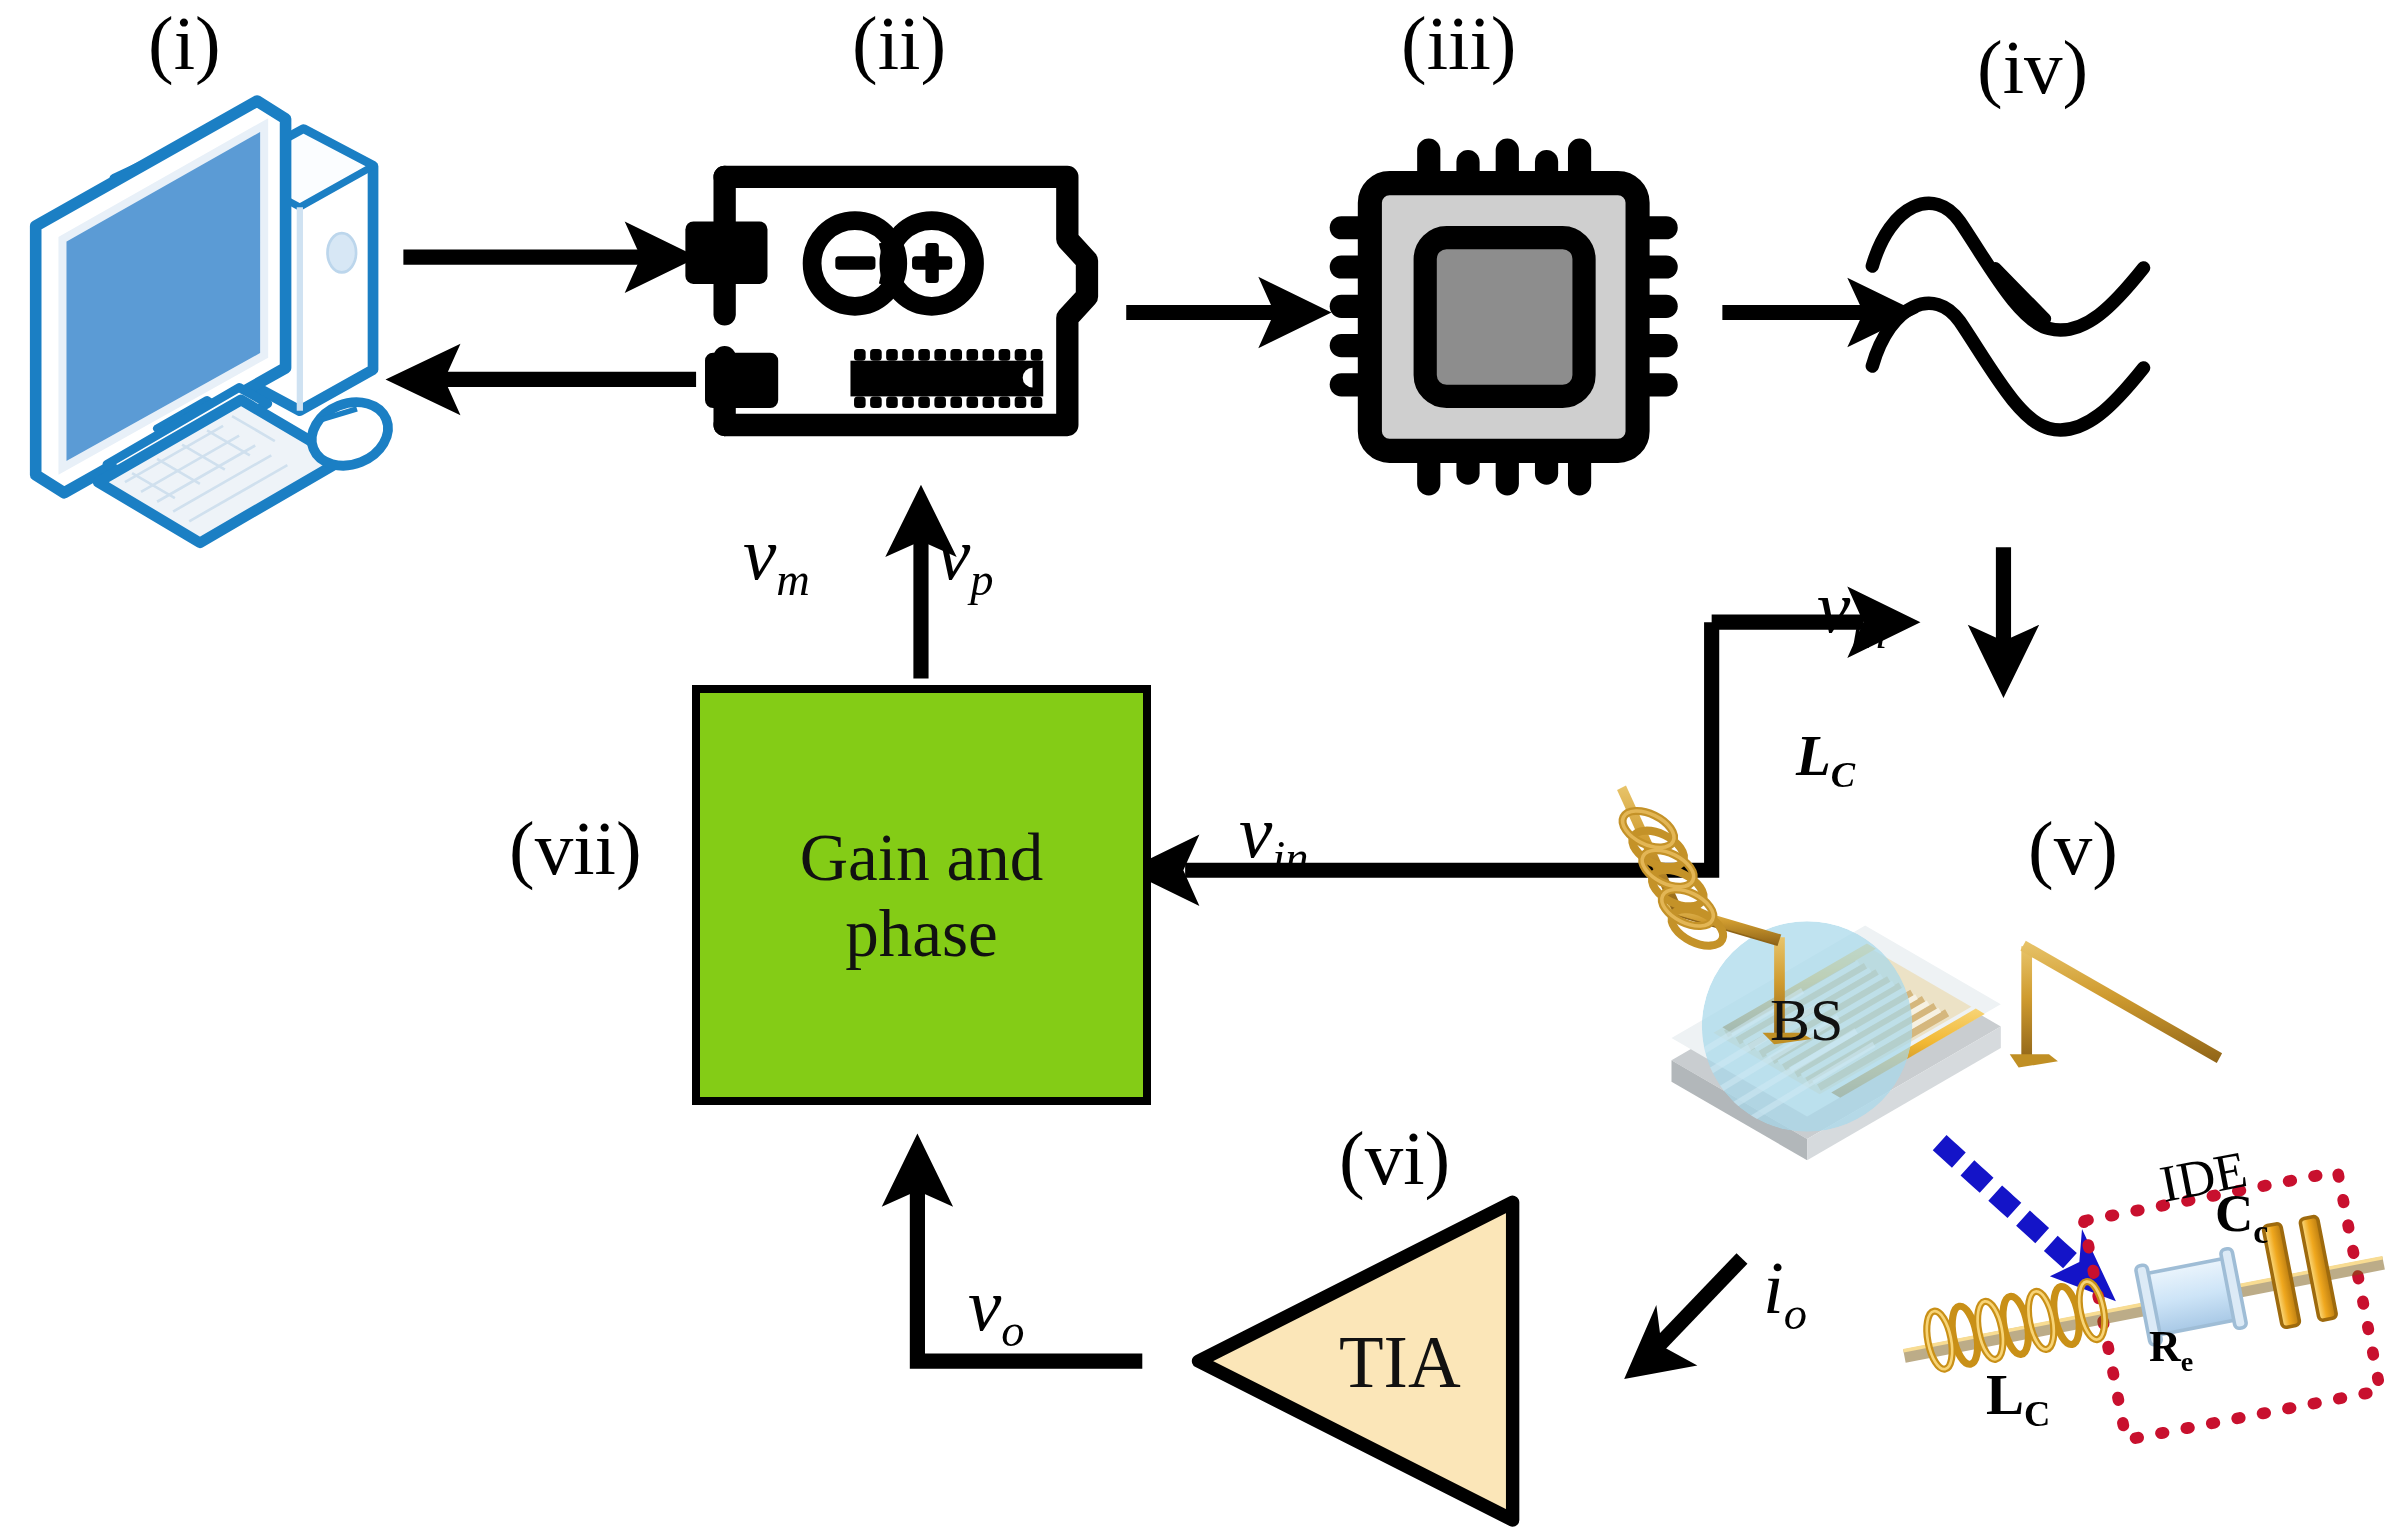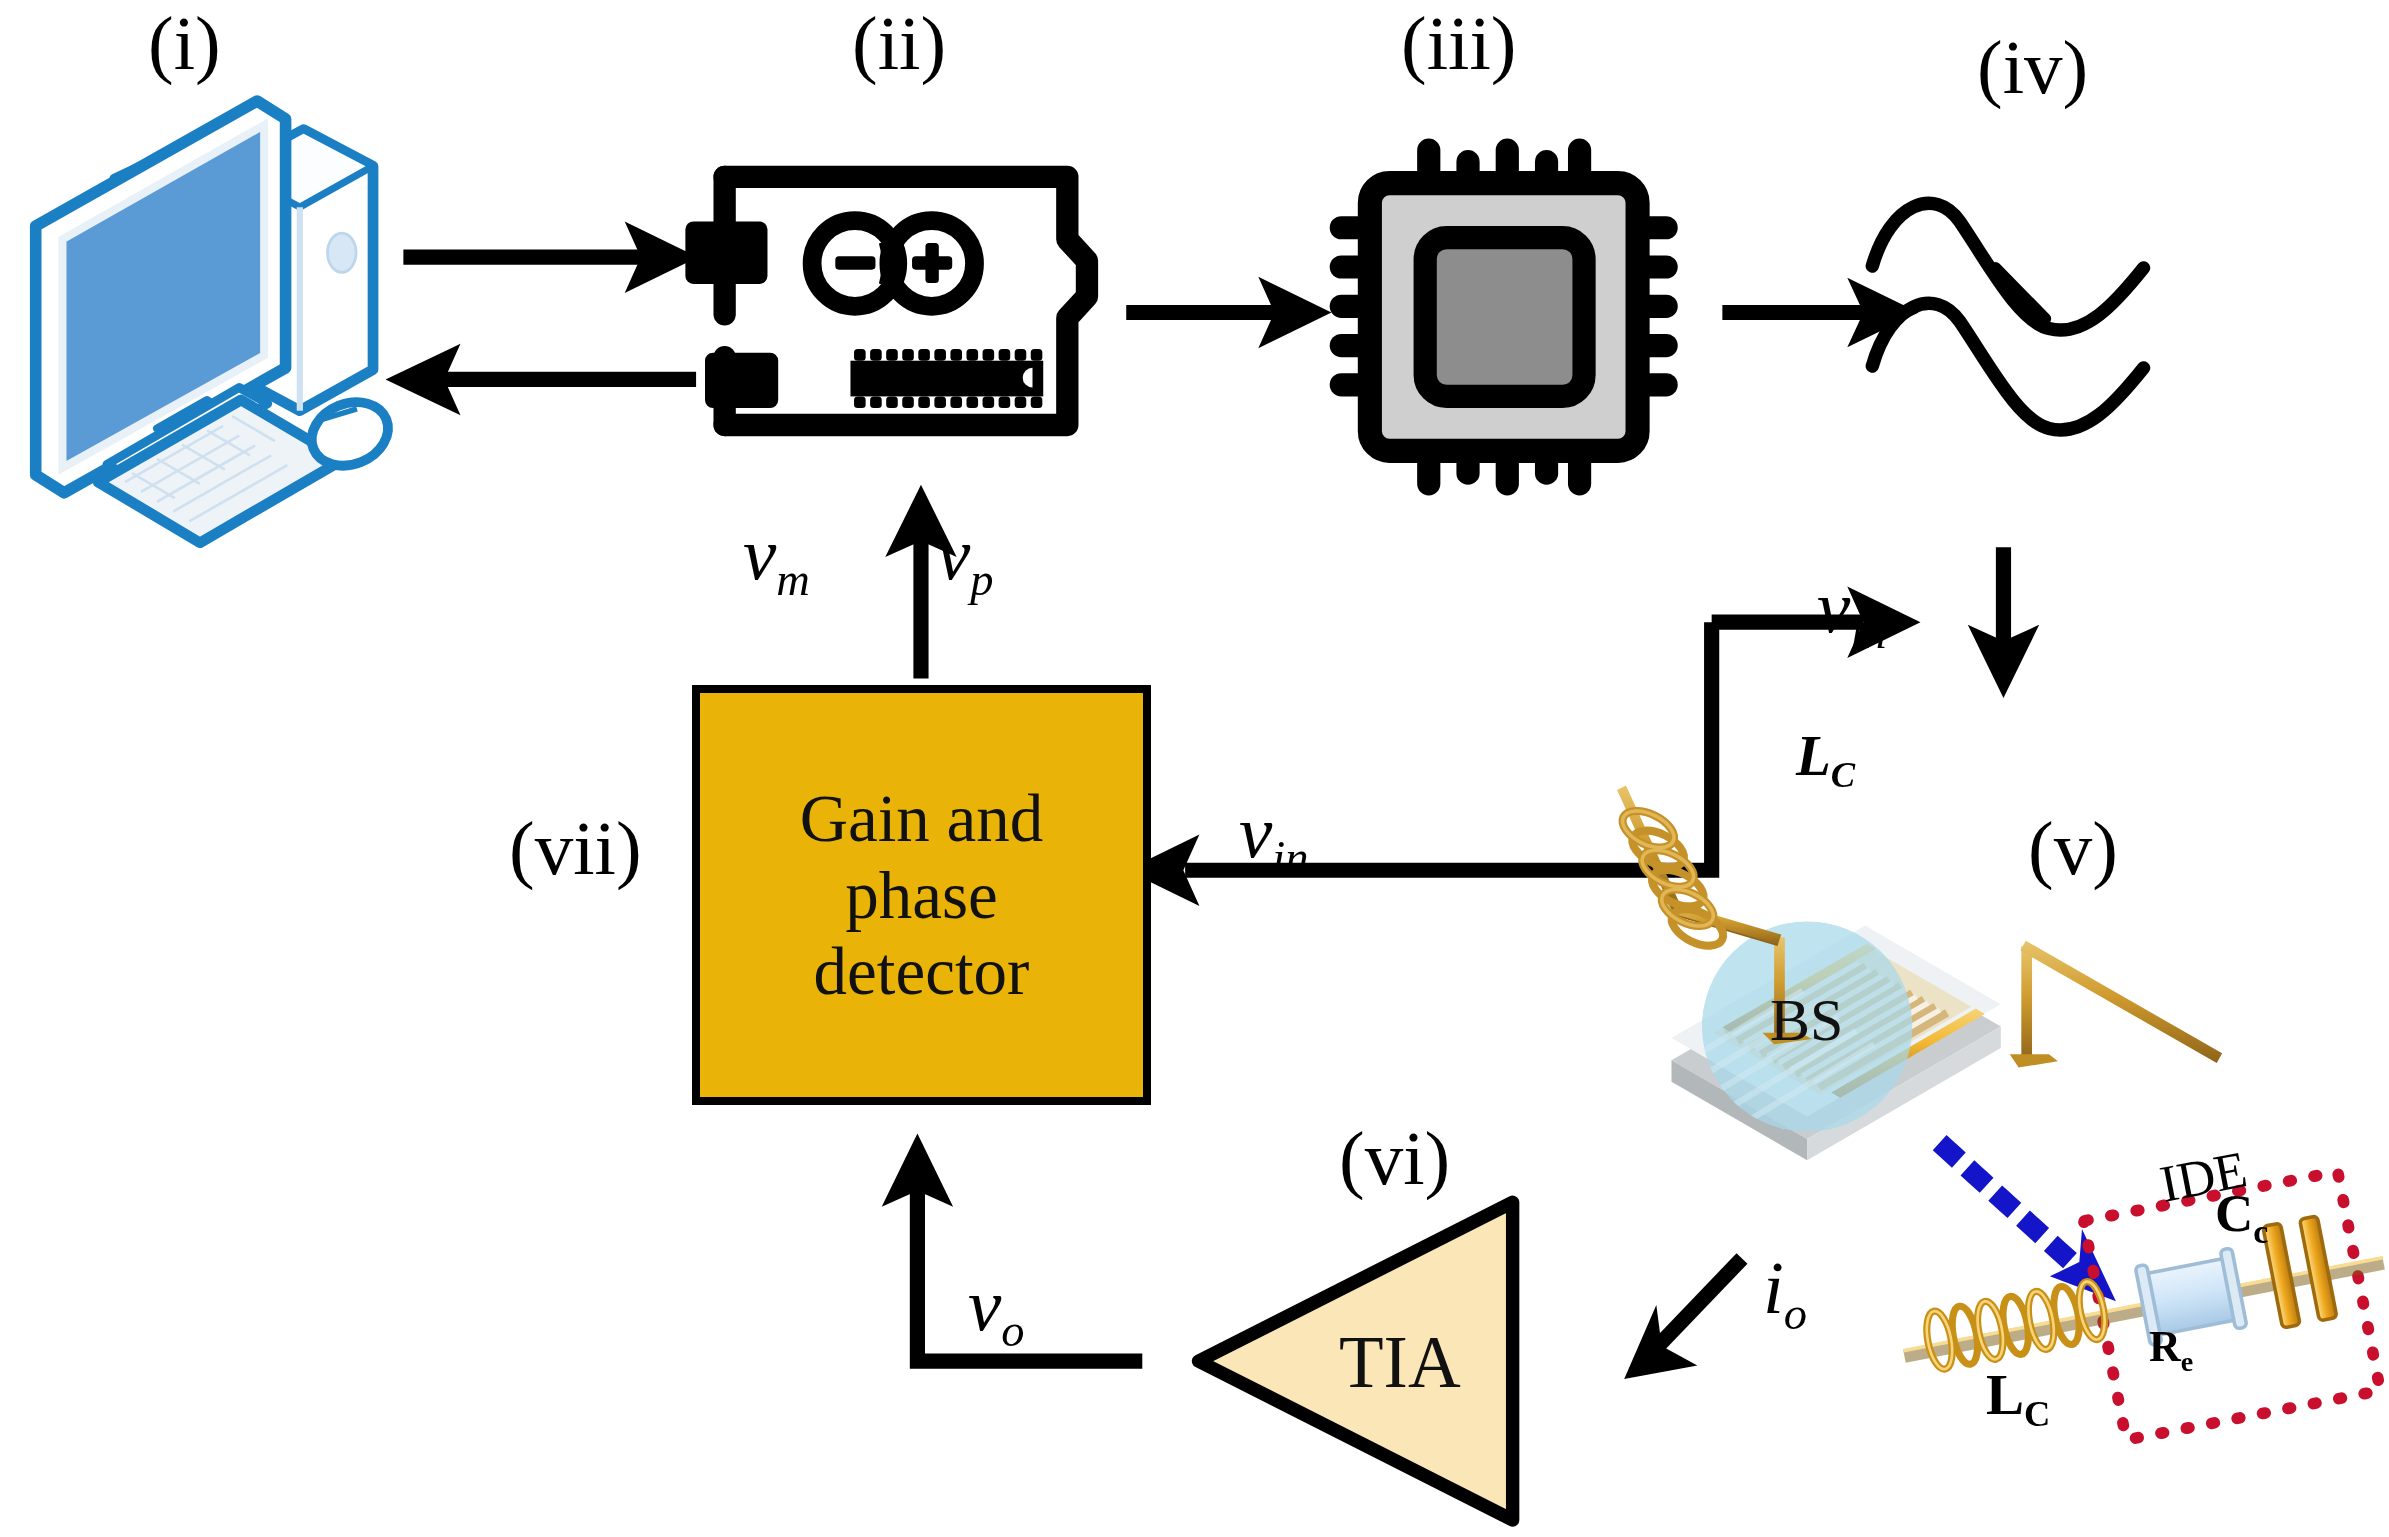--- a/index.html
+++ b/index.html
@@ -5,21 +5,21 @@
 <style>
   html,body{margin:0;padding:0;background:#ffffff;}
   body{font-family:"Liberation Serif", serif;}
   #stage{position:relative;width:2389px;height:1538px;background:#fff;overflow:hidden;}
   svg.layer{position:absolute;left:0;top:0;width:2389px;height:1538px;overflow:visible;}
   .rn{position:absolute;font-family:"Liberation Serif",serif;font-size:77px;color:#000;
       line-height:1;white-space:nowrap;}
   .mathlab{position:absolute;font-family:"Liberation Serif",serif;font-style:italic;
       font-size:75px;color:#000;white-space:nowrap;line-height:1;}
   .mathlab sub{font-size:0.62em;font-style:italic;}
-  .gpbox{position:absolute;background:#eab308;border:8px solid #000;box-sizing:border-box;
+  .gpbox{position:absolute;background:#84cc16;border:8px solid #000;box-sizing:border-box;
       display:flex;align-items:center;justify-content:center;}
   .gptext{font-family:"Liberation Serif",serif;font-size:67px;color:#111;text-align:center;
       line-height:1.14;}
   .tiatext{position:absolute;font-family:"Liberation Serif",serif;font-size:73px;color:#111;}
   .bstext{position:absolute;font-family:"Liberation Serif",serif;font-size:60px;color:#111;}
   .circlab{position:absolute;font-family:"Liberation Serif",serif;font-weight:bold;
       color:#000;white-space:nowrap;line-height:1;}
   .idetext{position:absolute;font-family:"Liberation Serif",serif;font-size:52px;color:#000;
       transform:rotate(-11deg);white-space:nowrap;}
 </style>
@@ -340,21 +340,20 @@
 <div class="rn" style="left:1401px; top:5.4px;">(iii)</div>
 <div class="rn" style="left:1977px; top:5.4px;margin-top:24px;">(iv)</div>
 <div class="rn" style="left:2028px; top:810px;">(v)</div>
 <div class="rn" style="left:1339px; top:1120px;">(vi)</div>
 <div class="rn" style="left:509px;  top:810px;">(vii)</div>
 
 <div class="gpbox" style="left:692px; top:685px; width:459px; height:420px;">
   <div class="gptext">
     <div>Gain and</div>
     <div>phase</div>
-    <div>detector</div>
   </div>
 </div>
 
 <div class="tiatext" style="left:1339px; top:1321px;text-align:right;">TIA</div>
 
 <div class="bstext" style="left:1770px; top:986px;">BS</div>
 
 <div class="mathlab" style="left:743px; top:516px;">
   <span>v</span><sub>m</sub>
 </div>

